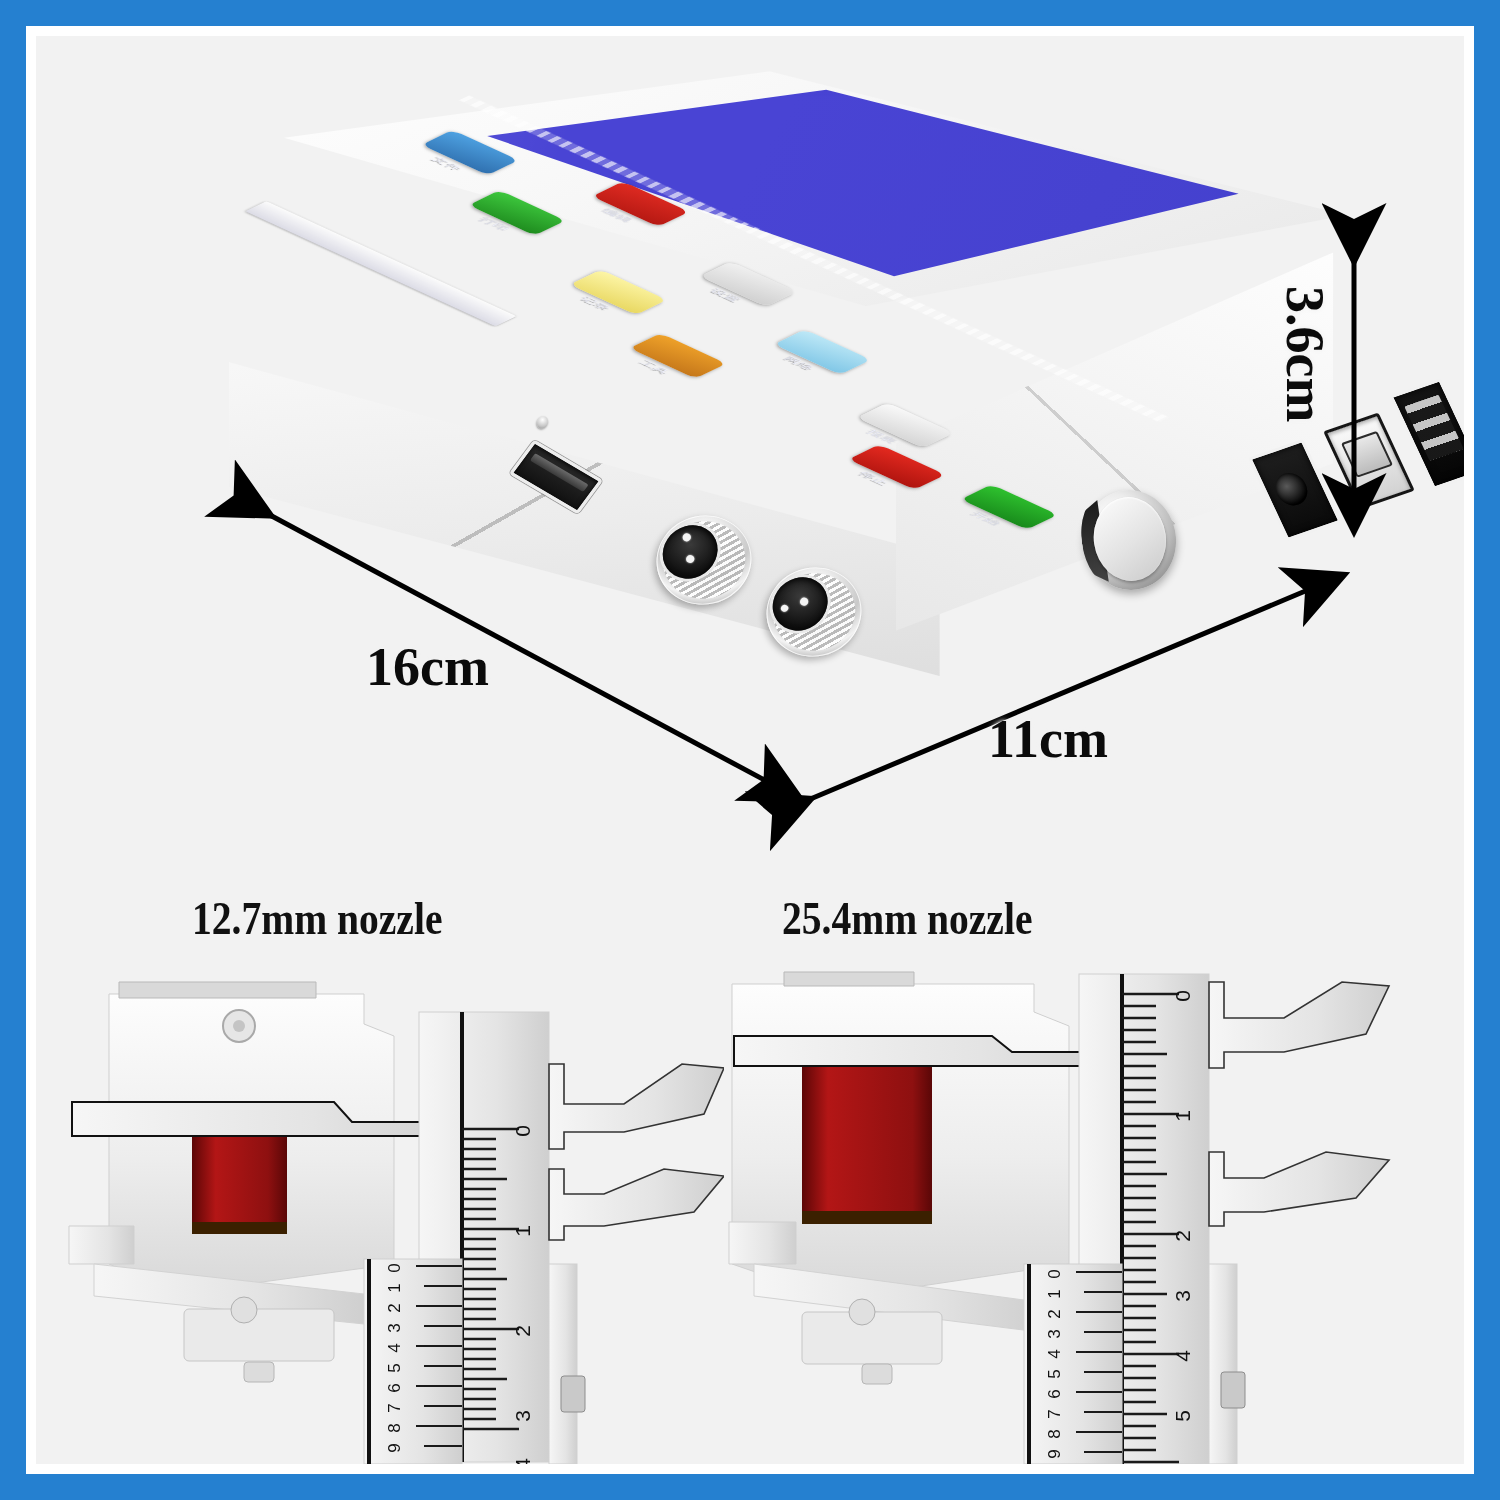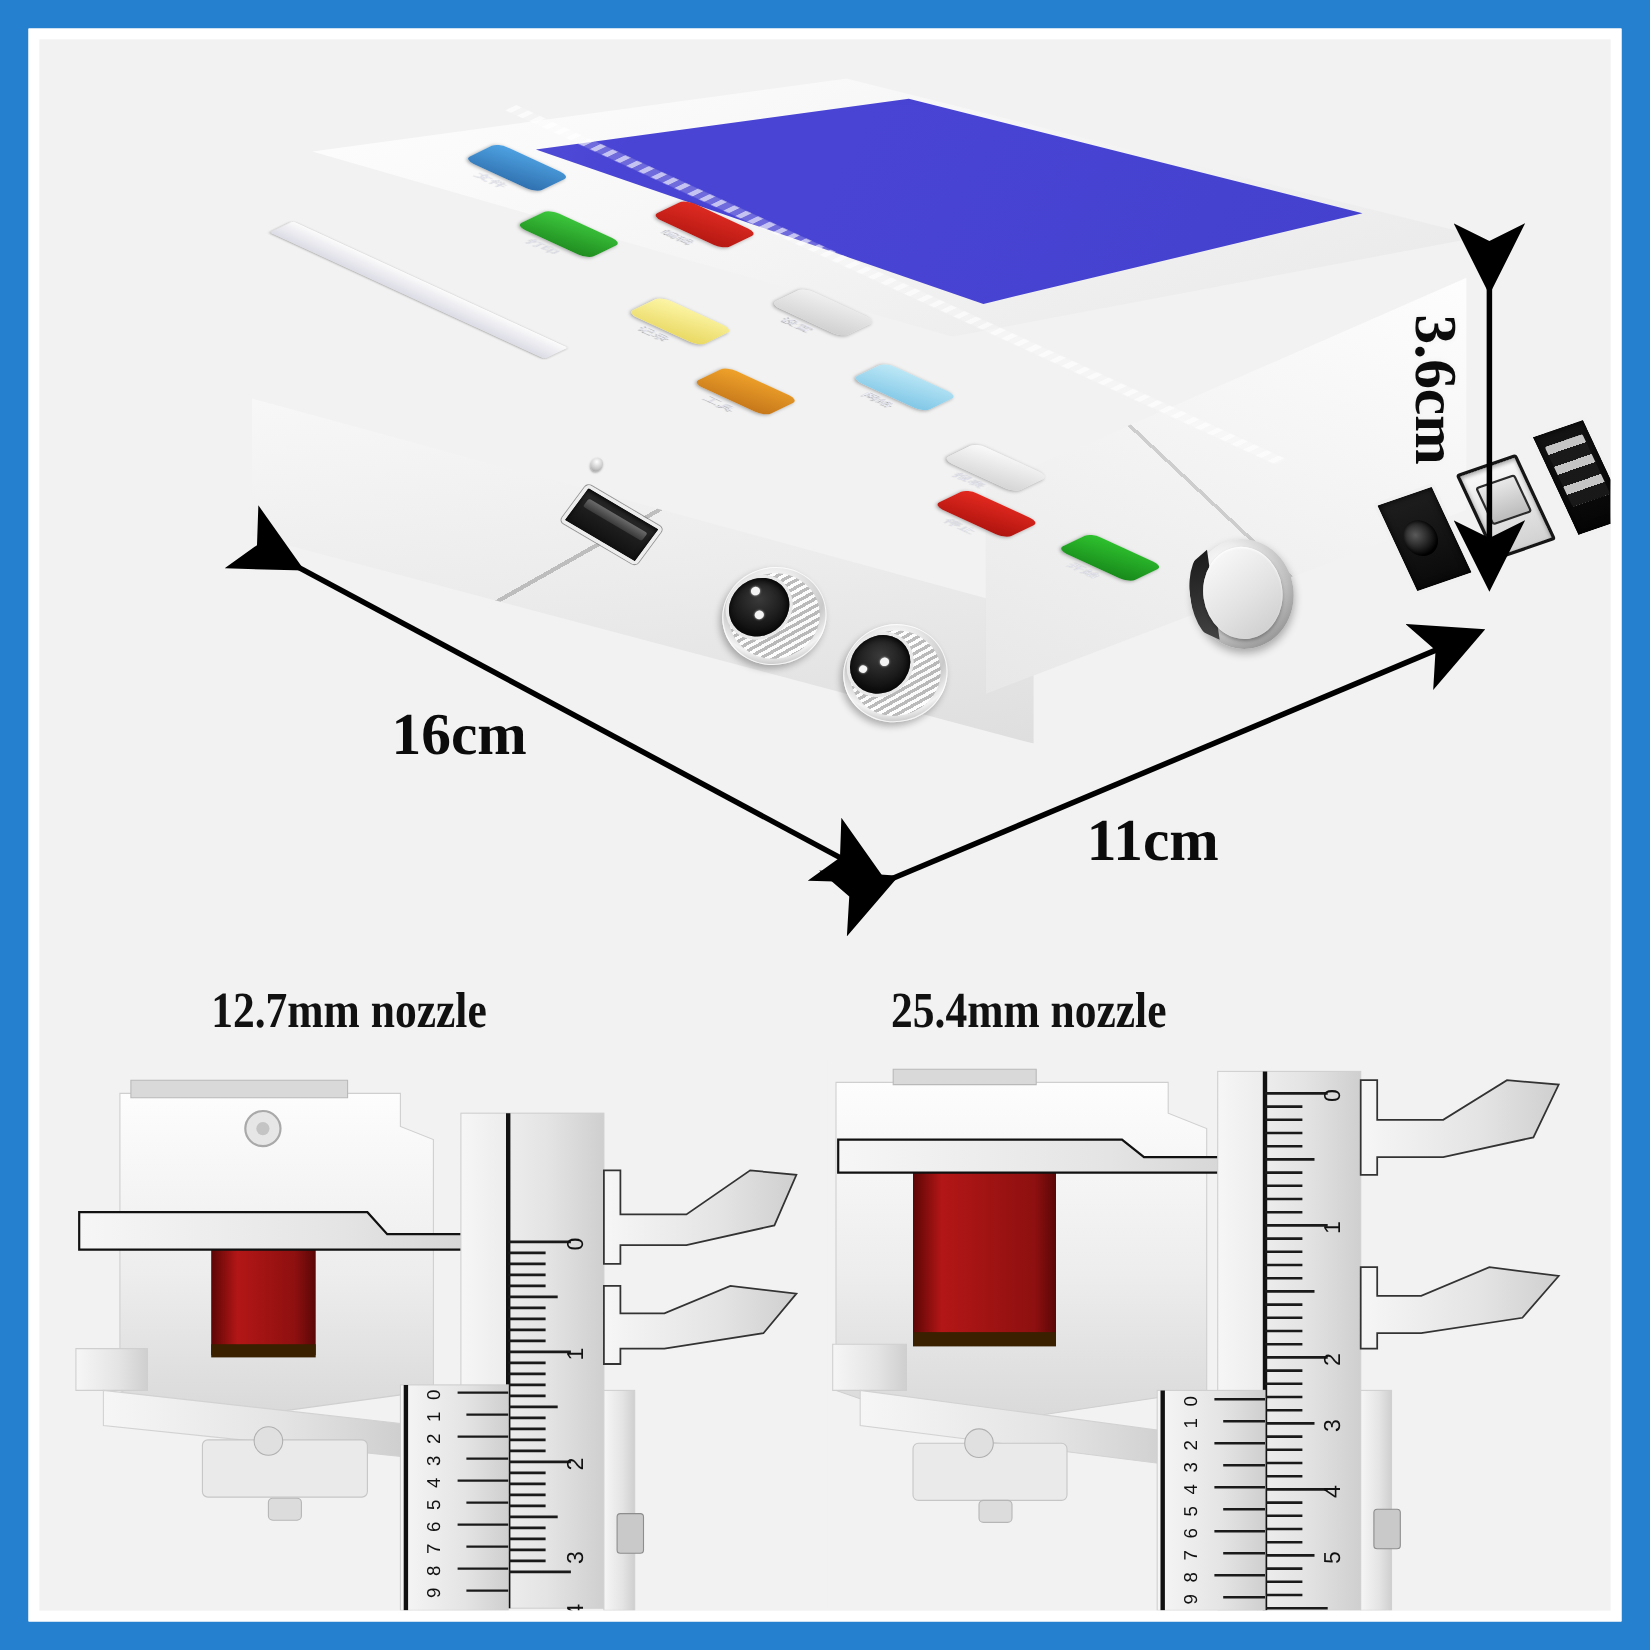--- a/index.html
+++ b/index.html
@@ -226,33 +226,33 @@
   }
   
   .dimsvg{position:absolute;left:0;top:0;width:1428px;height:820px;pointer-events:none;}
   .dimlabel{
     position:absolute;
     font-family:"Liberation Serif", serif;
     font-weight:700;color:#0b0b0b;
     white-space:nowrap;
     text-shadow:0 0 3px #f2f2f2, 0 0 6px #f2f2f2;
   }
-  #dim-16{left:320px;top:600px;font-size:54px;}
-  #dim-11{left:952px;top:697px;font-size:54px;}
+  #dim-16{left:330px;top:600px;font-size:54px;}
+  #dim-11{left:952px;top:672px;font-size:54px;}
   #dim-36{
     left:1300px;top:250px;font-size:54px;
     transform:rotate(90deg);transform-origin:left top;
   }
   
   .bottom-row{
     position:absolute;left:0;top:828px;width:1428px;height:600px;
   }
   .cal-panel{position:absolute;top:0;width:700px;height:600px;}
   #panel-left{left:28px;}
-  #panel-right{left:716px;}
+  #panel-right{left:688px;}
   .cal-title{
     position:absolute;top:28px;
     font-family:"Liberation Serif", serif;
     font-weight:700;font-size:46px;color:#111;
     transform:scaleX(.86);transform-origin:left center;
     white-space:nowrap;
   }
   #title-left{left:128px;}
   #title-right{left:58px;}
   .cal-img{position:absolute;left:0;top:100px;width:700px;height:500px;}

